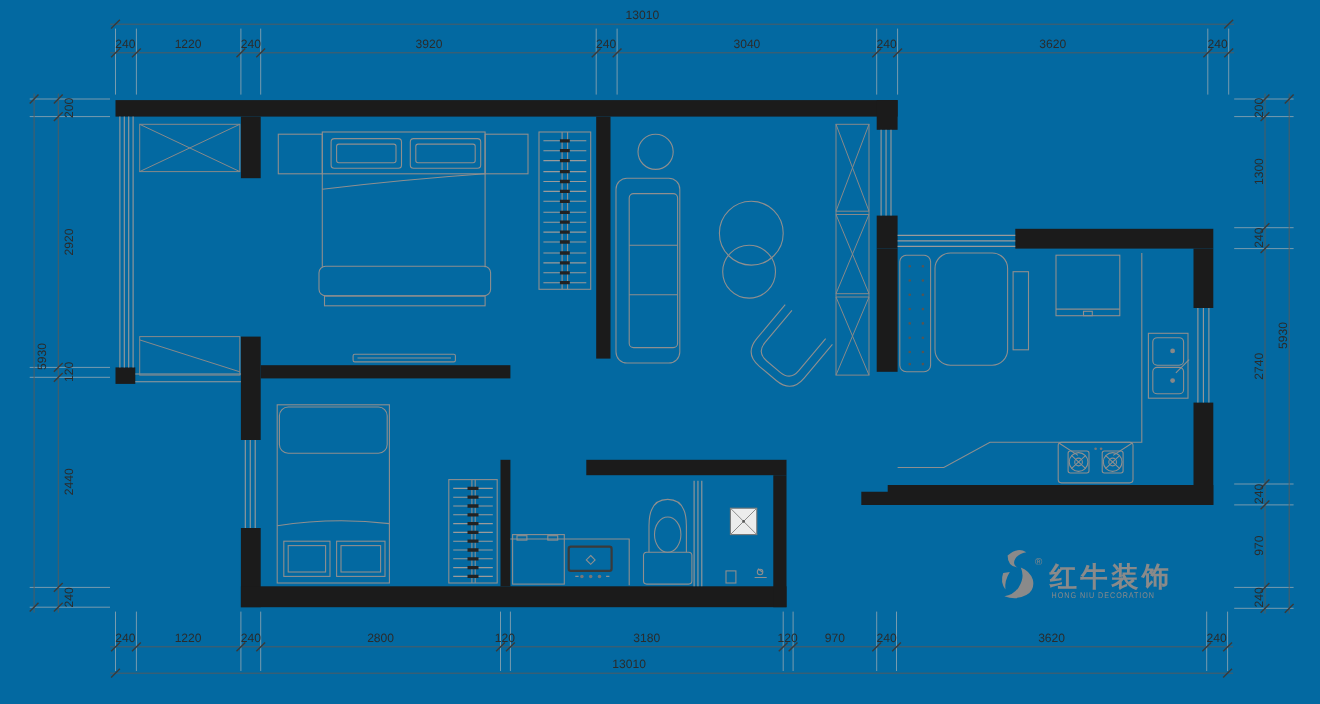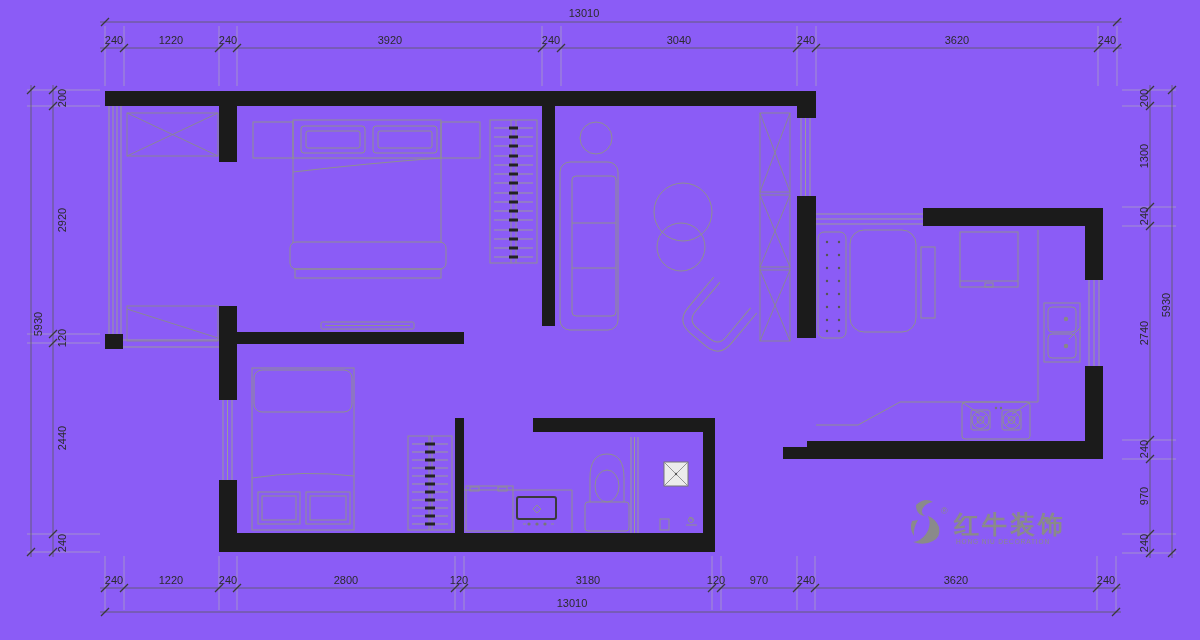--- a/index.html
+++ b/index.html
@@ -1,16 +1,16 @@
 <!DOCTYPE html>
 <html><head>
 <meta charset="utf-8">
 <style>
   html,body{margin:0;padding:0;background:#fff;}
-  .canvas{position:relative;width:1200px;height:640px;background:#8b5cf6;overflow:hidden;
+  .canvas{position:relative;width:1200px;height:640px;background:#0369a1;overflow:hidden;
           font-family:"Liberation Sans",sans-serif;}
   svg{position:absolute;left:0;top:0;}
   .wall{fill:#1b1b1b;stroke:none;}
   .furn{fill:none;stroke:#8f8f8f;stroke-width:1;}
   .furn-b{fill:none;stroke:#3a3a3a;stroke-width:2;}
   .win{fill:none;stroke:#9a9a9a;stroke-width:1;}
   .xline{fill:none;stroke:#8a8a8a;stroke-width:0.9;}
   .dimline{fill:none;stroke:#5a5a5a;stroke-width:0.8;}
   .ext{fill:none;stroke:#b5b5b5;stroke-width:0.6;}
   .tick{fill:none;stroke:#3a3a3a;stroke-width:1.3;}

